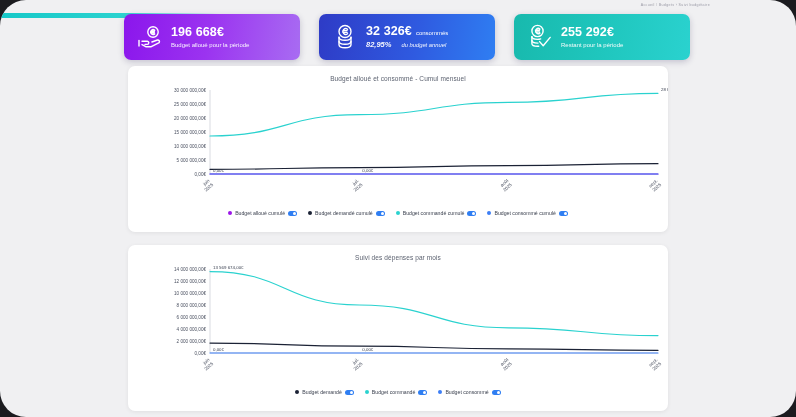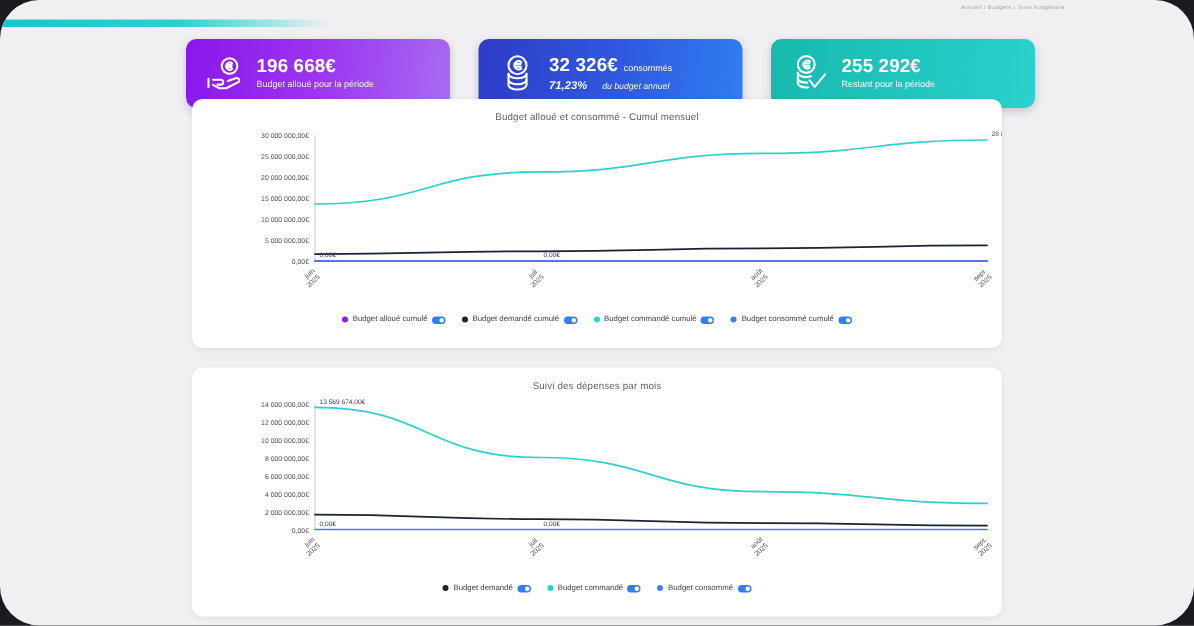--- a/index.html
+++ b/index.html
@@ -23,21 +23,21 @@
     background: linear-gradient(90deg, #16c8c8 0%, #2ad2cf 55%, rgba(42,210,207,0) 100%);
   }
   .breadcrumb {
     position: absolute; right: 86px; top: 3px;
     font-size: 3.6px; letter-spacing: .35px;
     color: #9a9aa6; white-space: nowrap;
   }
 
   
   .cards {
-    position: absolute; left: 124px; top: 26px;
+    position: absolute; left: 124px; top: 14px;
     width: 566px; height: 46px;
     display: flex; justify-content: space-between;
   }
   .card {
     width: 176px; height: 46px;
     border-radius: 7px;
     display: flex; align-items: center;
     padding-left: 11px;
     color: #fff;
     box-shadow: 0 2px 6px rgba(40,30,80,.22);
@@ -130,21 +130,21 @@
           <path d="M6 13.2c0 1.7 2.7 3 6 3s6-1.3 6-3"></path>
           <path d="M6 13.2v4c0 1.7 2.7 3 6 3s6-1.3 6-3v-4"></path>
           <path d="M6 17.4v3.3c0 1.7 2.7 3 6 3s6-1.3 6-3v-3.3"></path>
         </svg>
       </div>
       <div class="card-text">
         <div class="card-amount">
           <span>32 326€</span><span class="suffix">consommés</span>
         </div>
         <div class="card-sub">
-          <span class="pct">71,23%</span><span class="pct-note">du budget annuel</span>
+          <span class="pct">82,95%</span><span class="pct-note">du budget annuel</span>
         </div>
       </div>
     </div>
 
     <div class="card teal">
       <div class="card-icon">
         <svg width="26" height="26" viewBox="0 0 26 26" fill="none" stroke="#fff" stroke-width="1.4" stroke-linecap="round" stroke-linejoin="round">
           <circle cx="10.5" cy="7" r="5.6"></circle>
           <path d="M12.9 5a2.6 2.6 0 1 0 0 4.1M8.5 6.2h4M8.5 7.9h4"></path>
           <path d="M4.9 12.6c0 1.6 2.5 2.8 5.6 2.8 1.2 0 2.3-.2 3.2-.5"></path>

